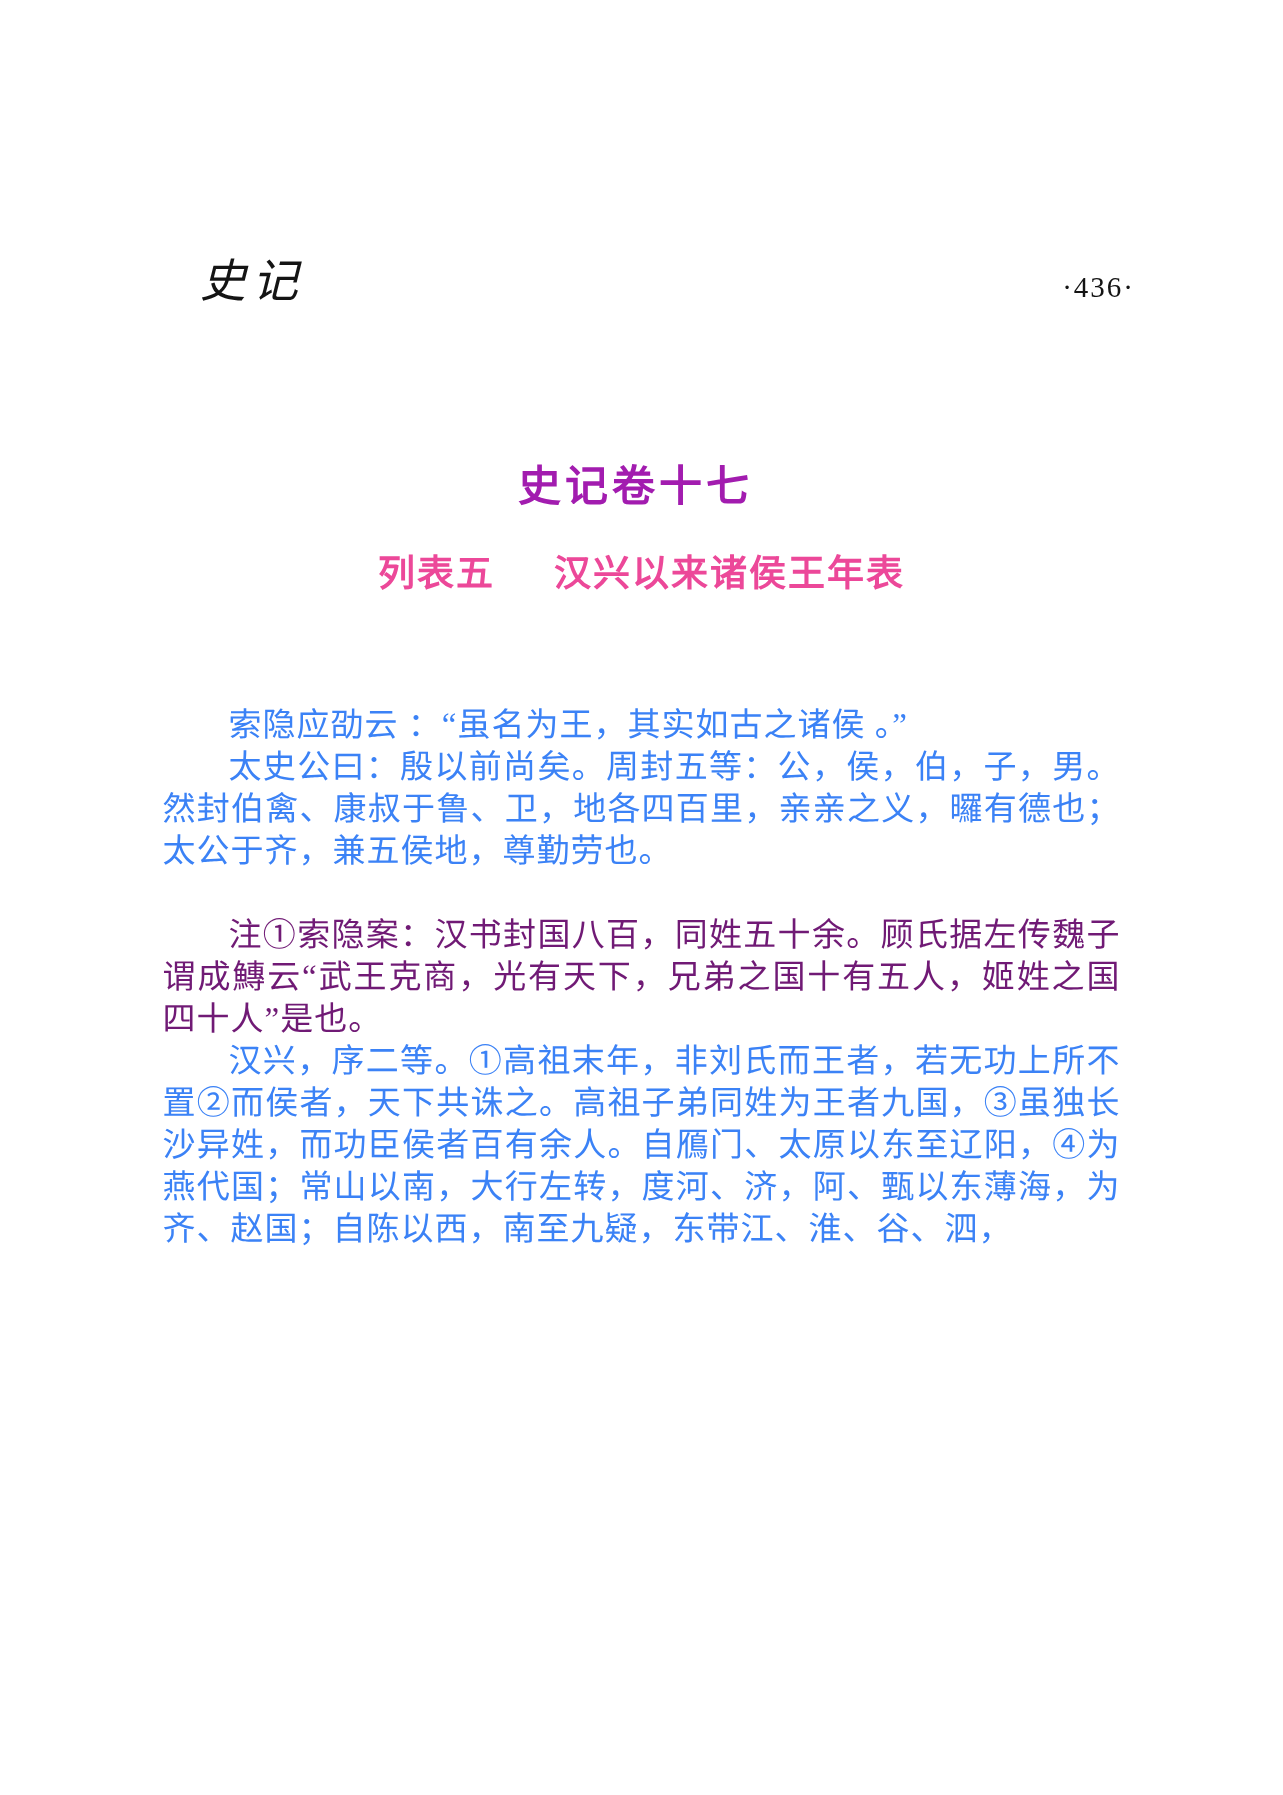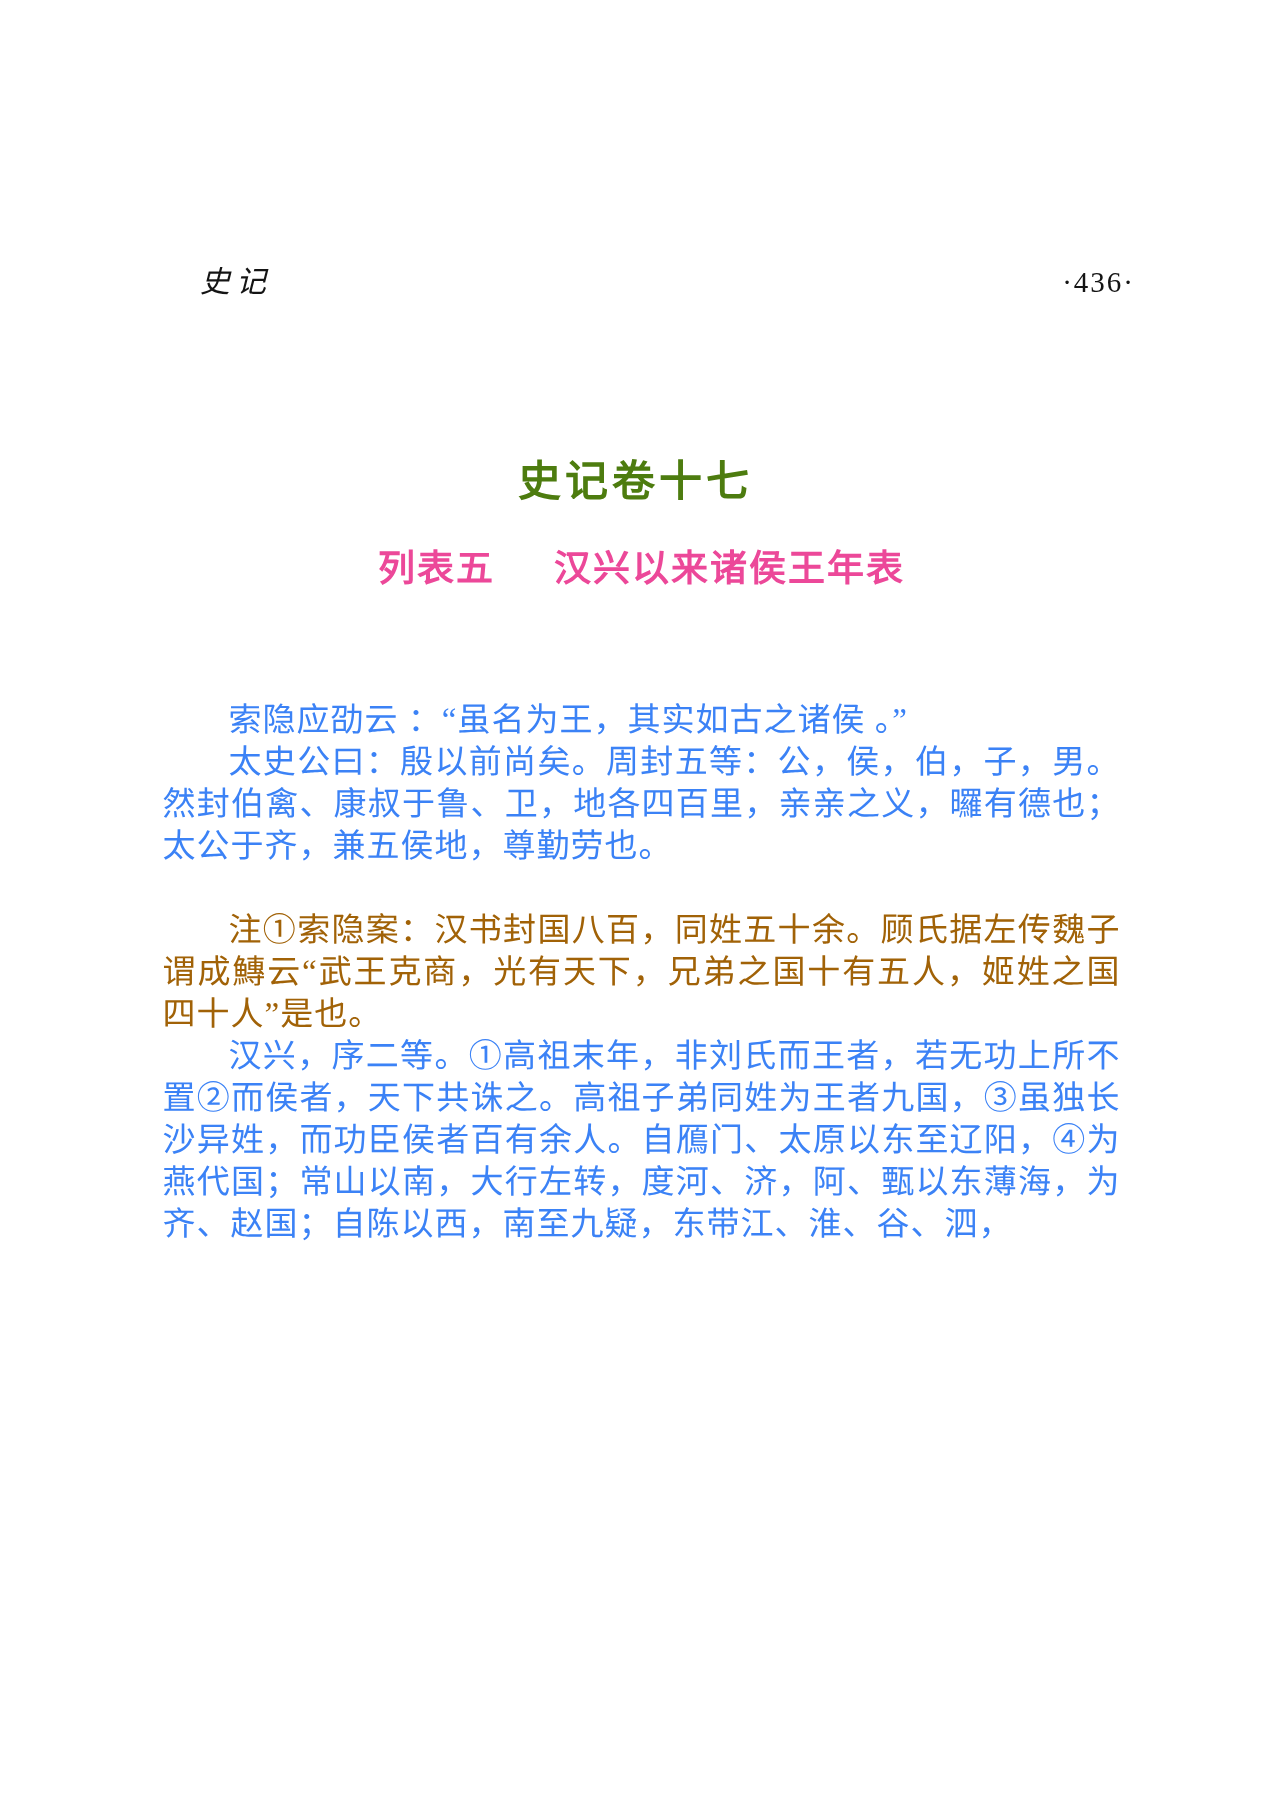--- a/index.html
+++ b/index.html
@@ -17,38 +17,38 @@
     color: #0f0f0f;
   }
   .header {
     display: flex;
     justify-content: space-between;
     align-items: baseline;
     margin: 262px 148px 0 200px;
     line-height: 40px;
   }
   .book-title {
-    font-size: 30px;
+    font-size: 46px;
     font-style: italic;      
     letter-spacing: 6px;
     color: #141414;
   }
   .page-num {
     font-size: 29px;
     letter-spacing: 2px;
     color: #141414;
   }
   .chapter {
     margin: 158px 12px 0 0;
     text-align: center;
     font-family: "Liberation Sans", "DejaVu Sans", sans-serif;
     font-weight: bold;
     font-size: 43px;
     line-height: 1;
-    color: #4d7c0f;
+    color: #a21caf;
     letter-spacing: 4px;
   }
   .section {
     margin: 47px 0 0 0;
     text-align: center;
     font-family: "Liberation Sans", "DejaVu Sans", sans-serif;
     font-weight: bold;
     font-size: 37px;
     line-height: 1;
     color: #ec4899;
@@ -64,21 +64,21 @@
   .content p {
     margin: 0;
     font-size: 33px;
     line-height: 42px;
     letter-spacing: 1px;
     text-align: justify;
     text-indent: 2em;
     color: #3b82f6;
   }
   .content p.note {
-    color: #a16207;
+    color: #701a75;
   }
   .content p.note-gap {
     margin-top: 42px;
   }
 </style>
 </head>
 <body>
 
 <div class="page">
 

